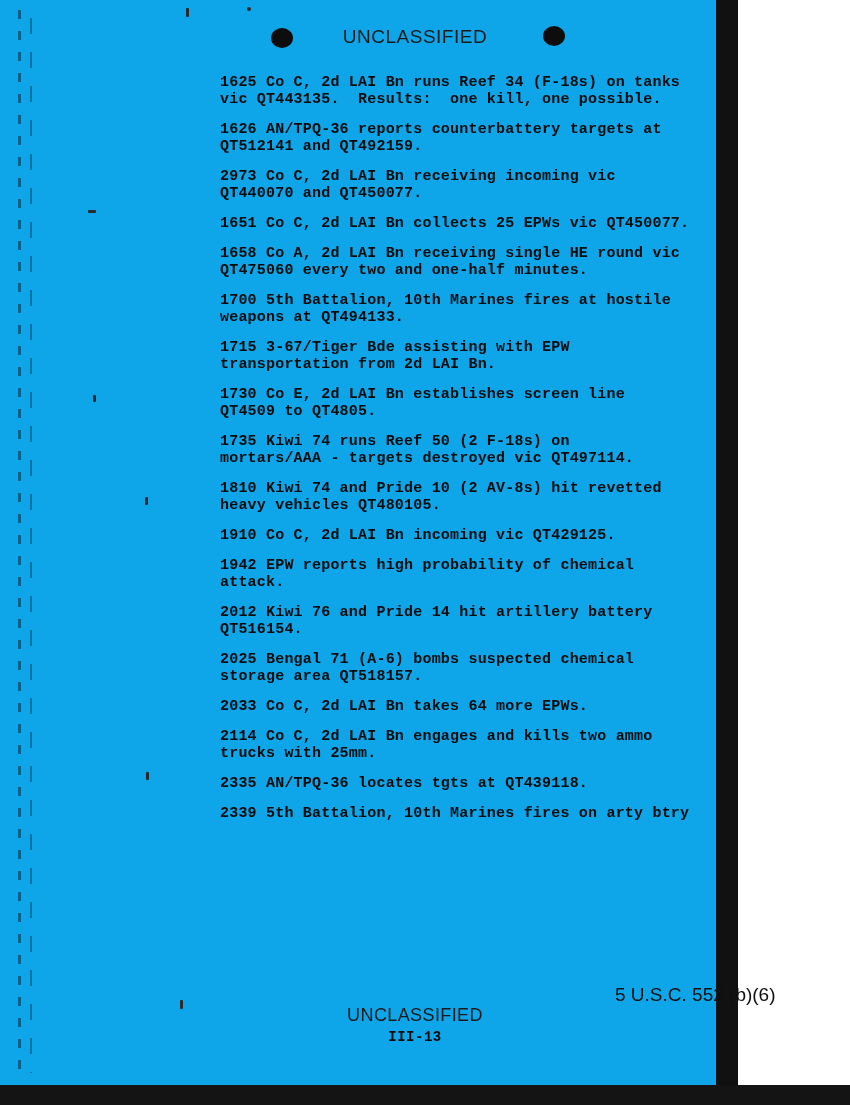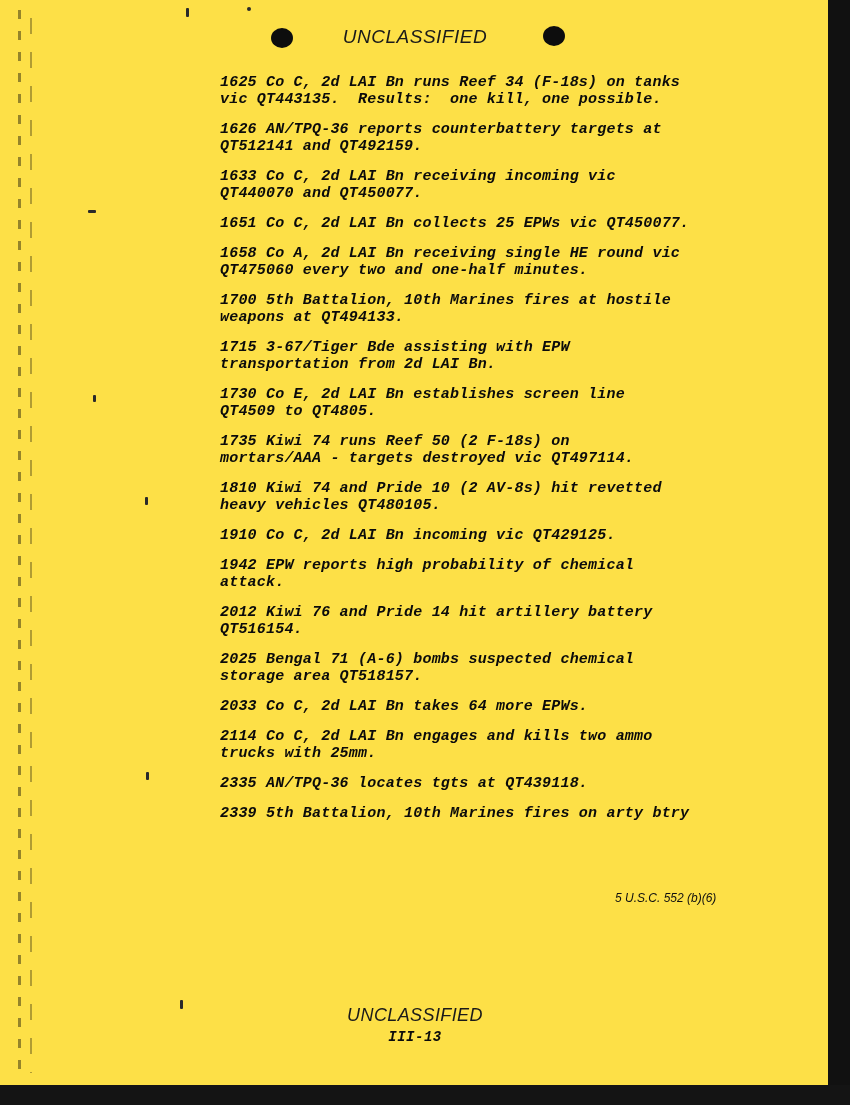--- a/index.html
+++ b/index.html
@@ -12,24 +12,23 @@
     height: 1105px;
     position: relative;
     font-family: "Liberation Sans", sans-serif;
     overflow: hidden;
   }
 
   
   .page {
     position: absolute;
     left: 0; top: 0;
-    width: 850px;
+    width: 738px;
     height: 1105px;
-    background: #fde047;
-    font-style: italic;
+    background: #0ea5e9;
   }
 
   
   .edge-right {
     position: absolute;
     top: 0;
     right: 0;
     width: 22px;
     height: 1085px;
     background: #111111;
@@ -125,23 +124,23 @@
     background: #000000;
     height: 13px;
     vertical-align: -2px;
   }
   .redact-1 { width: 72px; }
   .redact-2 { width: 100px; }
 
   .foia-note {
     position: absolute;
     left: 615px;
-    top: 891px;
-    font-family: "Liberation Sans", sans-serif;
-    font-size: 12px;
+    top: 984px;
+    font-family: "Liberation Sans", sans-serif;
+    font-size: 19px;
     color: #101010;
     white-space: nowrap;
     text-align: right;
   }
 
   
   .footer {
     position: absolute;
     left: 0;
     top: 1005px;
@@ -185,21 +184,21 @@
     <span class="classif">UNCLASSIFIED</span>
   </div>
   <div class="dot dot-left"></div>
   <div class="dot dot-right"></div>
 
   <div class="body-text">
     <div class="entry">1625 Co C, 2d LAI Bn runs Reef 34 (F-18s) on tanks
 vic QT443135.  Results:  one kill, one possible.</div>
     <div class="entry">1626 AN/TPQ-36 reports counterbattery targets at
 QT512141 and QT492159.</div>
-    <div class="entry">1633 Co C, 2d LAI Bn receiving incoming vic
+    <div class="entry">2973 Co C, 2d LAI Bn receiving incoming vic
 QT440070 and QT450077.</div>
     <div class="entry">1651 Co C, 2d LAI Bn collects 25 EPWs vic QT450077.</div>
     <div class="entry">1658 Co A, 2d LAI Bn receiving single HE round vic
 QT475060 every two and one-half minutes.</div>
     <div class="entry">1700 5th Battalion, 10th Marines fires at hostile
 weapons at QT494133.</div>
     <div class="entry">1715 3-67/Tiger Bde assisting with EPW
 transportation from 2d LAI Bn.</div>
     <div class="entry">1730 Co E, 2d LAI Bn establishes screen line
 QT4509 to QT4805.</div>

